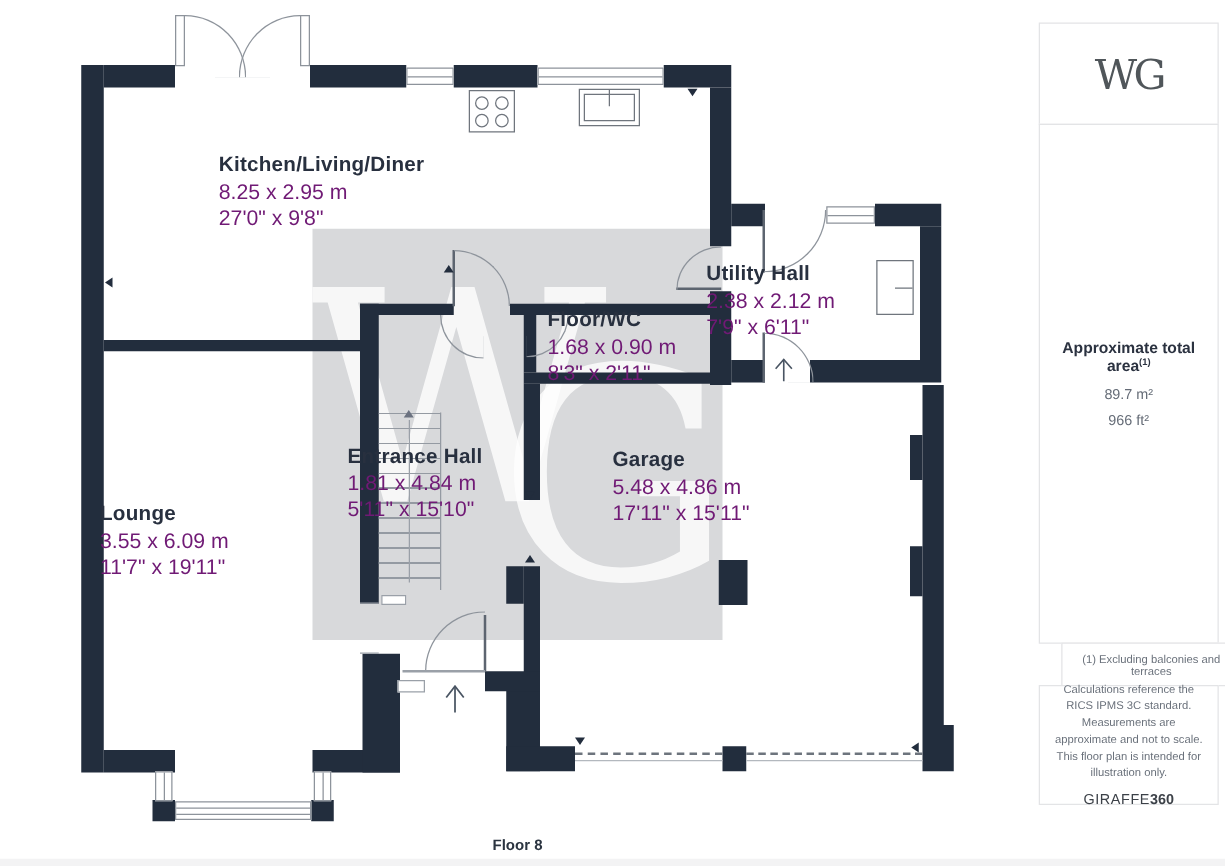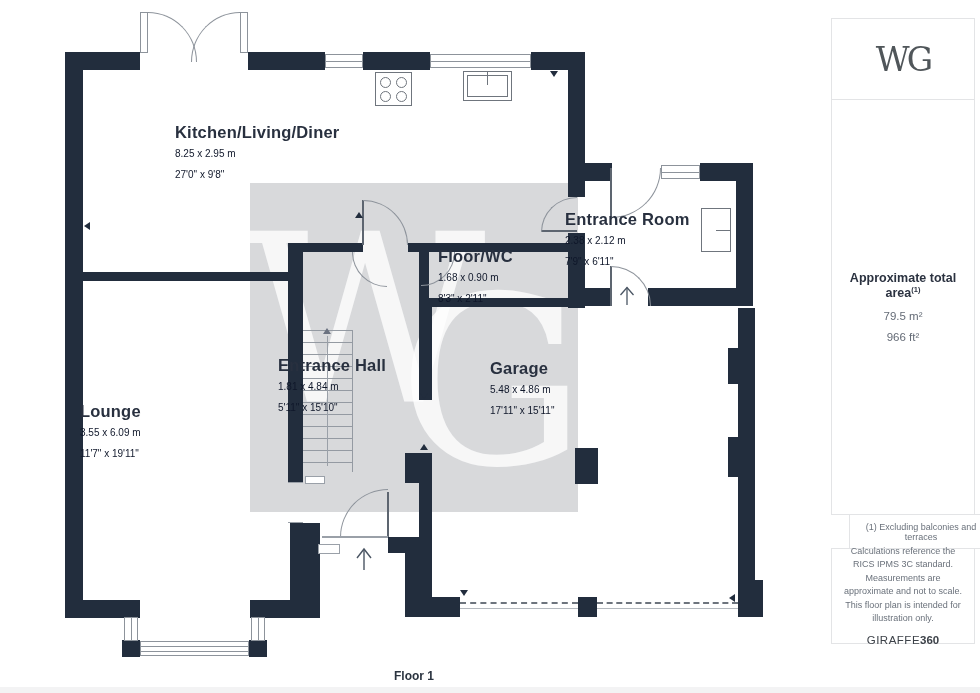--- a/index.html
+++ b/index.html
@@ -27,21 +27,21 @@
           border-right:1px solid #949aa2;z-index:3;}
   
   .fix{position:absolute;background:#fff;border:1px solid #6f757d;box-sizing:border-box;z-index:3;}
   .burner{position:absolute;width:11px;height:11px;border:1.3px solid #6f757d;border-radius:50%;box-sizing:border-box;}
   
   .wm{position:absolute;left:250px;top:183px;width:328px;height:329px;background:#d8d9db;overflow:hidden;z-index:1;}
   .wm span{position:absolute;font-family:"DejaVu Serif",serif;color:rgba(255,255,255,0.78);line-height:1;}
   
   .room-label{position:absolute;text-align:left;z-index:4;color:#28303f;}
   .room-label .rn{font-weight:bold;font-size:16.5px;letter-spacing:.2px;white-space:nowrap;line-height:22px;}
-  .room-label .rm{font-size:10px;color:#0f172a;white-space:nowrap;line-height:21px;}
+  .room-label .rm{font-size:17px;color:#701a75;white-space:nowrap;line-height:21px;}
   .floor-label{position:absolute;font-weight:bold;font-size:12px;color:#2b3440;z-index:4;text-align:center;}
   
   .mk{position:absolute;width:0;height:0;z-index:4;}
   .mk.l{border-top:4px solid transparent;border-bottom:4px solid transparent;border-right:6px solid #222d3d;}
   .mk.u{border-left:4px solid transparent;border-right:4px solid transparent;border-bottom:6px solid #222d3d;}
   .mk.d{border-left:4px solid transparent;border-right:4px solid transparent;border-top:6px solid #222d3d;}
   .entr{position:absolute;z-index:4;}
   
   .sidebar{position:absolute;left:831px;top:18px;width:144px;z-index:5;}
   .sb-box{border:1px solid #e3e4e6;box-sizing:border-box;width:144px;margin-top:-1px;
@@ -189,21 +189,21 @@
 <div class="mk u" style="left:420px;top:444px;"></div>
 <div class="mk d" style="left:460px;top:590px;"></div>
 <div class="mk l" style="left:729px;top:594px;"></div>
 
 <div class="room-label" style="left:175px;top:121px;width:260px;">
   <div class="rn">Kitchen/Living/Diner</div>
   <div class="rm">8.25 x 2.95 m</div>
   <div class="rm">27'0" x 9'8"</div>
 </div>
 <div class="room-label" style="left:565px;top:208px;width:180px;">
-  <div class="rn">Entrance Room</div>
+  <div class="rn">Utility Hall</div>
   <div class="rm">2.38 x 2.12 m</div>
   <div class="rm">7'9" x 6'11"</div>
 </div>
 <div class="room-label" style="left:438px;top:245px;width:165px;">
   <div class="rn">Floor/WC</div>
   <div class="rm">1.68 x 0.90 m</div>
   <div class="rm">8'3" x 2'11"</div>
 </div>
 <div class="room-label" style="left:278px;top:354px;width:165px;">
   <div class="rn">Entrance Hall</div>
@@ -214,27 +214,27 @@
   <div class="rn">Garage</div>
   <div class="rm">5.48 x 4.86 m</div>
   <div class="rm">17'11" x 15'11"</div>
 </div>
 <div class="room-label" style="left:80px;top:400px;width:205px;">
   <div class="rn">Lounge</div>
   <div class="rm">3.55 x 6.09 m</div>
   <div class="rm">11'7" x 19'11"</div>
 </div>
 
-<div class="floor-label" style="left:354px;top:669px;width:120px;">Floor 1</div>
+<div class="floor-label" style="left:354px;top:669px;width:120px;">Floor 8</div>
 
 <div class="sidebar">
   <div class="sb-box sb-logo">WG</div>
   <div class="sb-box sb-area">
     <div class="t"><span>Approximate total area</span><sup>(1)</sup></div>
-    <div class="v">79.5 m²</div>
+    <div class="v">89.7 m²</div>
     <div class="v">966 ft²</div>
   </div>
   <div class="sb-box sb-note">(1) Excluding balconies and terraces</div>
   <div class="sb-box sb-disc">
     <div>Calculations reference the RICS IPMS 3C standard. Measurements are approximate and not to scale. This floor plan is intended for illustration only.</div>
     <div class="sb-brand"><span>GIRAFFE</span><b>360</b></div>
   </div>
 </div>
 
 <div class="bottom-strip"></div>

